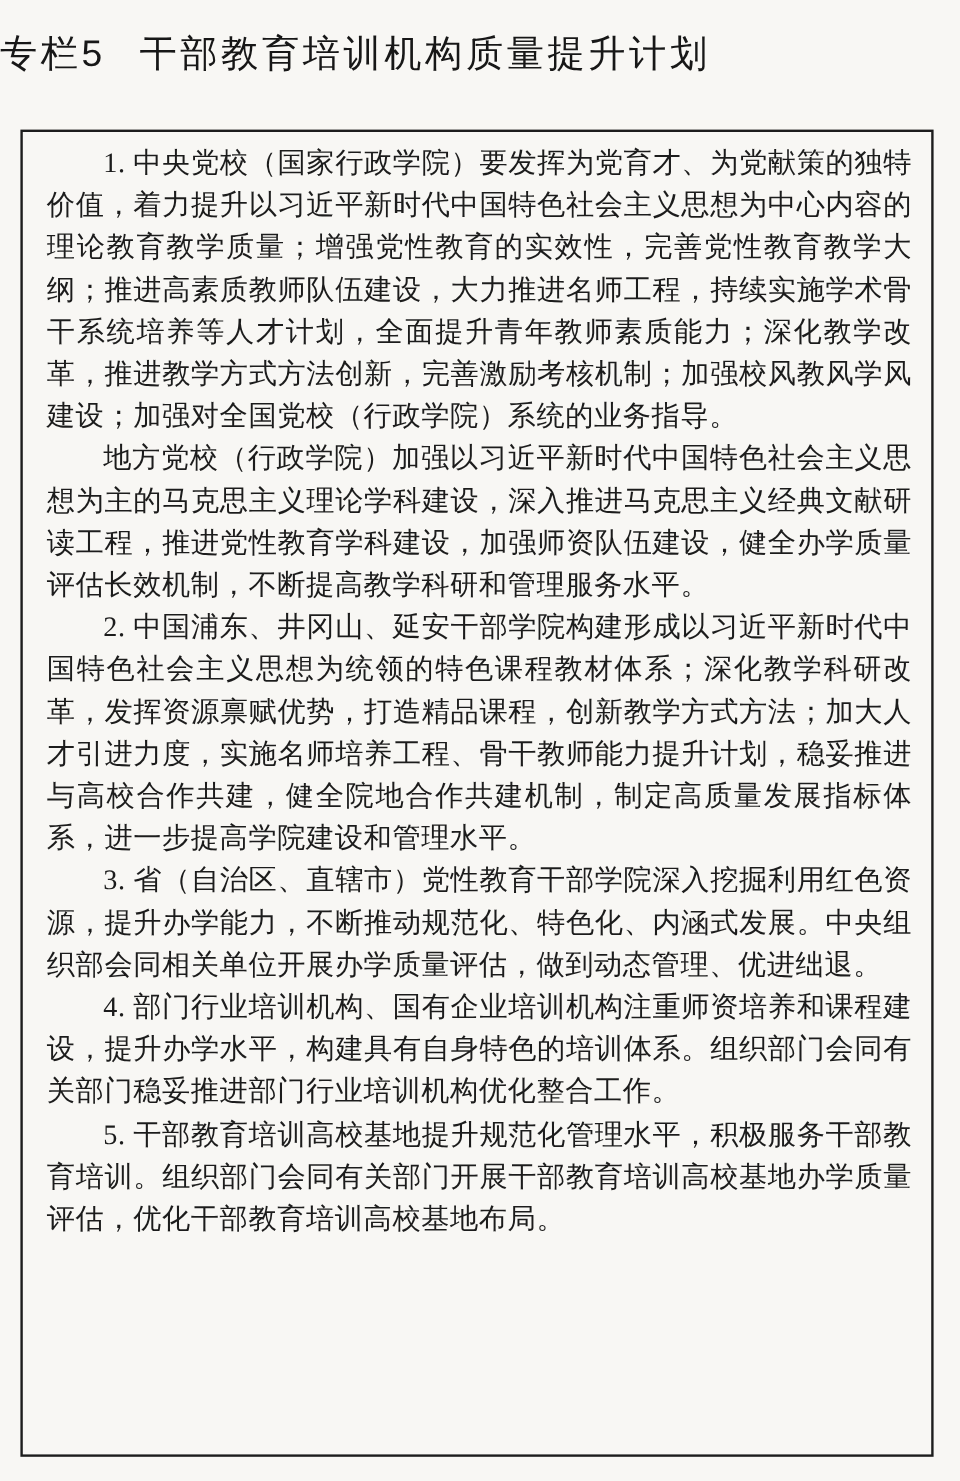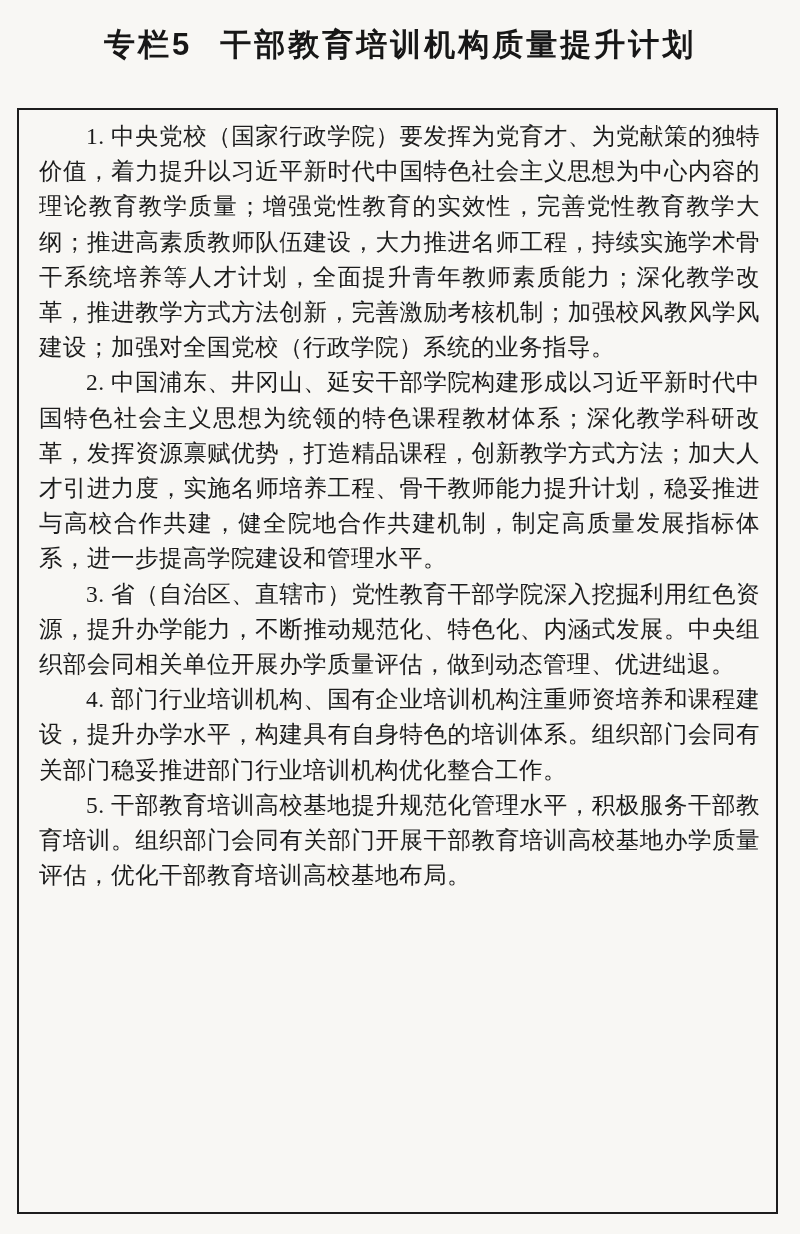--- a/index.html
+++ b/index.html
@@ -18,23 +18,22 @@
     width: 800px;
     height: 1234px;
     background: #f8f7f4;
   }
   .doc-title {
     position: absolute;
     top: 24px;
     left: 0;
     width: 100%;
     margin: 0;
-    text-align: center;
     font-family: "Liberation Sans", sans-serif;
-    font-weight: 700;
+    font-weight: 400;
     font-size: 31px;
     letter-spacing: 3px;
     color: #171717;
     white-space: nowrap;
   }
   .doc-title .column-label {
     margin-right: 28px;
   }
   .content-box {
     position: absolute;
@@ -63,19 +62,20 @@
 <body>
 
 <div class="page">
 
   <h1 class="doc-title">
     <span class="column-label">专栏5</span><span class="title-text">干部教育培训机构质量提升计划</span>
   </h1>
 
   <div class="content-box">
     <p>1. 中央党校（国家行政学院）要发挥为党育才、为党献策的独特价值，着力提升以习近平新时代中国特色社会主义思想为中心内容的理论教育教学质量；增强党性教育的实效性，完善党性教育教学大纲；推进高素质教师队伍建设，大力推进名师工程，持续实施学术骨干系统培养等人才计划，全面提升青年教师素质能力；深化教学改革，推进教学方式方法创新，完善激励考核机制；加强校风教风学风建设；加强对全国党校（行政学院）系统的业务指导。</p>
+    <p>地方党校（行政学院）加强以习近平新时代中国特色社会主义思想为主的马克思主义理论学科建设，深入推进马克思主义经典文献研读工程，推进党性教育学科建设，加强师资队伍建设，健全办学质量评估长效机制，不断提高教学科研和管理服务水平。</p>
     <p>2. 中国浦东、井冈山、延安干部学院构建形成以习近平新时代中国特色社会主义思想为统领的特色课程教材体系；深化教学科研改革，发挥资源禀赋优势，打造精品课程，创新教学方式方法；加大人才引进力度，实施名师培养工程、骨干教师能力提升计划，稳妥推进与高校合作共建，健全院地合作共建机制，制定高质量发展指标体系，进一步提高学院建设和管理水平。</p>
     <p>3. 省（自治区、直辖市）党性教育干部学院深入挖掘利用红色资源，提升办学能力，不断推动规范化、特色化、内涵式发展。中央组织部会同相关单位开展办学质量评估，做到动态管理、优进绌退。</p>
     <p>4. 部门行业培训机构、国有企业培训机构注重师资培养和课程建设，提升办学水平，构建具有自身特色的培训体系。组织部门会同有关部门稳妥推进部门行业培训机构优化整合工作。</p>
     <p>5. 干部教育培训高校基地提升规范化管理水平，积极服务干部教育培训。组织部门会同有关部门开展干部教育培训高校基地办学质量评估，优化干部教育培训高校基地布局。</p>
   </div>
 
 </div>
 
 </body></html>

